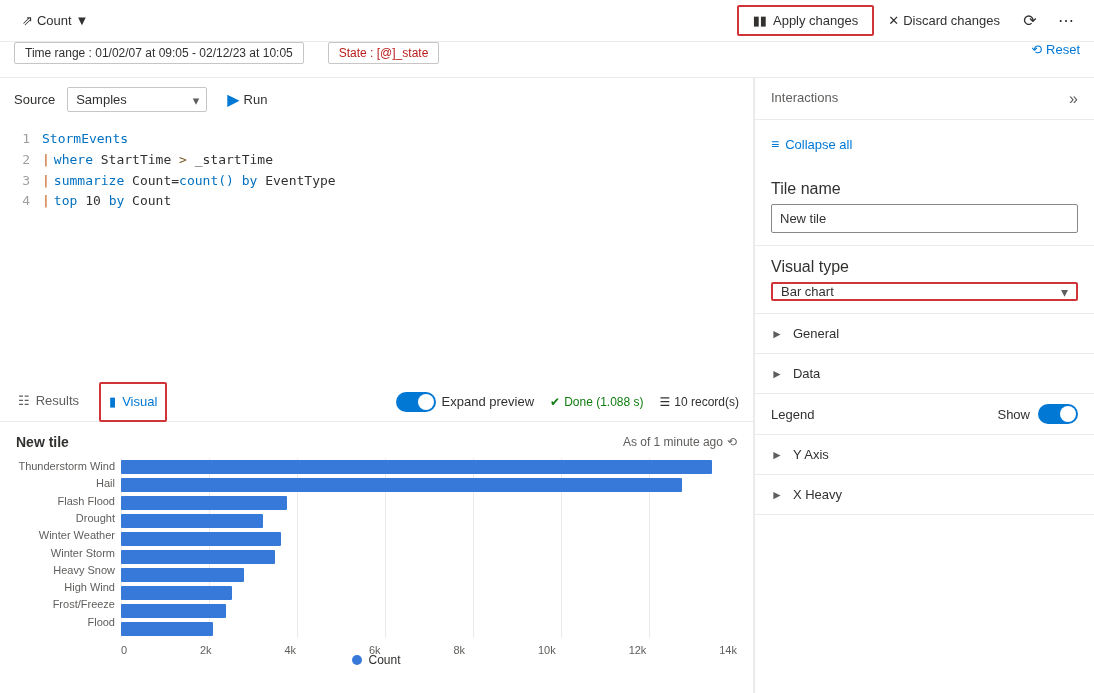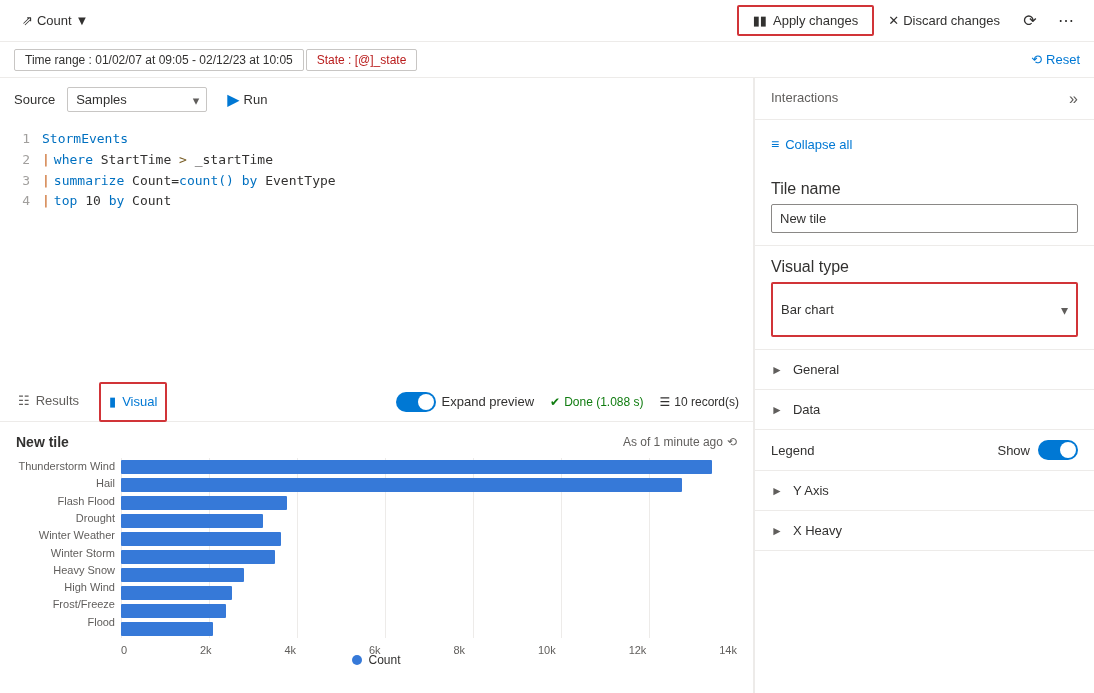--- a/index.html
+++ b/index.html
@@ -16,21 +16,21 @@
     .apply-changes-btn {
       display: flex; align-items: center; gap: 6px; padding: 6px 14px;
       background: #fff; border: 2px solid #d13438; color: #323130; cursor: pointer;
       font-size: 13px; font-weight: 500; border-radius: 2px;
     }
     .toolbar-btn { display: flex; align-items: center; gap: 4px; padding: 6px 10px; cursor: pointer; border: none; background: none; font-size: 13px; color: #323130; }
     .icon-btn { width: 32px; height: 32px; display: flex; align-items: center; justify-content: center; cursor: pointer; border: none; background: none; color: #323130; font-size: 16px; }
 
     
     .time-bar {
-      display: flex; align-items: center; height: 36px; padding: 0 14px; gap: 2px;
+      display: flex; align-items: flex-start; height: 36px; padding: 0 14px; gap: 24px;
       border-bottom: 1px solid #edebe9; background: #fff;
     }
     .time-range-pill {
       border: 1px solid #c8c6c4; border-radius: 2px; padding: 3px 10px; font-size: 12px; color: #323130; cursor: pointer;
     }
     .state-pill {
       border: 1px solid #c8c6c4; border-radius: 2px; padding: 3px 10px; font-size: 12px; color: #b91c1c; cursor: pointer;
     }
     .reset-btn { margin-left: auto; display: flex; align-items: center; gap: 4px; cursor: pointer; border: none; background: none; font-size: 13px; color: #0078d4; }
 
@@ -96,21 +96,21 @@
     .panel-tab.active { color: #0078d4; border-bottom: 2px solid #0078d4; font-weight: 500; }
     .panel-expand-btn { margin-left: auto; cursor: pointer; color: #605e5c; font-size: 16px; }
 
     .right-section { padding: 12px 16px; }
     .collapse-all-btn { display: flex; align-items: center; gap: 6px; cursor: pointer; border: none; background: none; font-size: 13px; color: #0078d4; padding: 4px 0; }
 
     .field-group { padding: 12px 16px; border-bottom: 1px solid #edebe9; }
     .field-label { font-size: 16px; color: #323130; font-weight: 500; margin-bottom: 6px; }
     .text-input { width: 100%; border: 1px solid #8a8886; border-radius: 2px; padding: 6px 8px; font-size: 13px; color: #323130; outline: none; }
 
-    .select-field { width: 100%; border: 2px solid #d13438; border-radius: 2px; padding: 18px 8px; font-size: 13px; background: #fff; appearance: none; cursor: pointer; color: #323130; }
+    .select-field { width: 100%; border: 2px solid #d13438; border-radius: 2px; padding: 0 8px; font-size: 13px; background: #fff; appearance: none; cursor: pointer; color: #323130; }
     .select-wrap { position: relative; }
     .select-wrap::after { content: '▾'; position: absolute; right: 10px; top: 50%; transform: translateY(-50%); pointer-events: none; color: #605e5c; font-size: 14px; }
 
     .section-row { display: flex; align-items: center; padding: 12px 16px; border-bottom: 1px solid #edebe9; cursor: pointer; }
     .section-chevron { color: #605e5c; margin-right: 10px; font-size: 12px; }
     .section-name { font-size: 13px; color: #323130; font-weight: 500; flex: 1; }
 
     .legend-row { display: flex; align-items: center; padding: 10px 16px; border-bottom: 1px solid #edebe9; }
     .legend-show { font-size: 13px; color: #323130; margin-right: 8px; }
     .toggle-small { width: 40px; height: 20px; background: #0078d4; border-radius: 10px; position: relative; cursor: pointer; flex-shrink: 0; }

